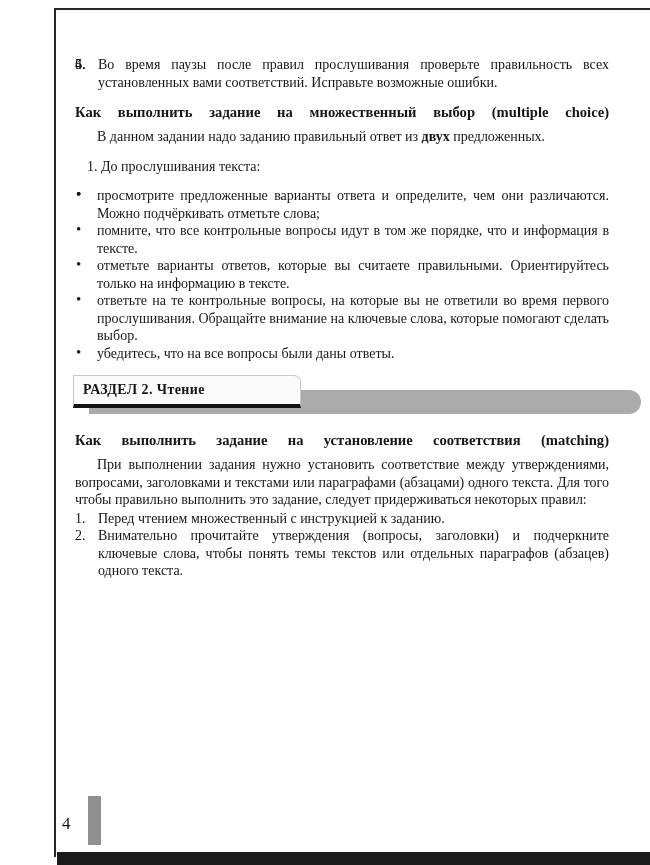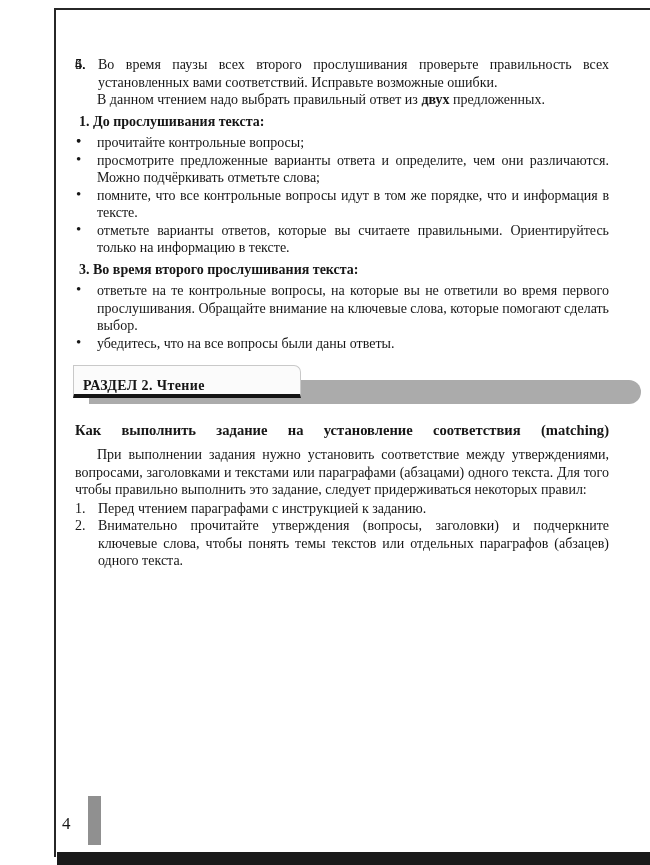--- a/index.html
+++ b/index.html
@@ -30,95 +30,95 @@
 
   .heading {
     font-size: 14.6px; font-weight: bold; line-height: 18px;
     margin: 12px 0 7px;
     text-align: justify; text-align-last: justify;
   }
 
   .intro { margin: 0 0 1px; text-indent: 22px; }
   .b { font-weight: bold; }
 
-  .step-label { margin: 4px; font-weight: bold; }
+  .step-label { margin: 12px; }
   .bullet-item { position: relative; padding-left: 22px; }
   .bullet-item > .bullet { position: absolute; left: 1px; top: -1px; font-size: 15px; }
 
   
   .banner { position: relative; height: 44px; margin: 13px 0 9px; }
   .banner-shadow {
     position: absolute; left: 14px; top: 15px; right: -32px; height: 24px;
     background: #ababab; border-radius: 0 12px 12px 0;
   }
   .banner-tab {
     position: absolute; left: -2px; top: 0; width: 228px; height: 33px;
     background: #fbfbfb;
     border: 1px solid #c9c9c9;
     border-bottom: 4px solid #141414;
     border-radius: 0 7px 0 0;
-    display: flex; align-items: flex-end;
+    display: flex; align-items: center;
   }
   .banner-label { font-weight: bold; font-size: 14px; padding-left: 9px; letter-spacing: 0.4px; }
 
   
   .pagenum { position: absolute; left: 62px; bottom: 31px; font-size: 17px; }
   .gray-slab { position: absolute; left: 88px; bottom: 20px; width: 13px; height: 49px; background: #909090; }
 </style>
 </head>
 <body>
 
 <div class="frame-top"></div>
 <div class="frame-left"></div>
 
 <div class="content">
 
   <ol class="plain">
     <li class="num-item"><span class="num">4.</span></li>
     <li class="num-item"><span class="num">5.</span></li>
-    <li class="num-item"><span class="num">6.</span><span>Во время паузы всех второго прослушивания проверьте правильность всех установленных вами соответствий. Исправьте возможные ошибки.</span></li>
+    <li class="num-item"><span class="num">6.</span><span>Во время паузы после правил прослушивания проверьте правильность всех установленных вами соответствий. Исправьте возможные ошибки.</span></li>
   </ol>
 
+  <h2 class="heading">Как выполнить задание на множественный выбор (multiple choice)</h2>
 
-  <p class="intro"><span>В данном чтением надо выбрать правильный ответ из </span><span class="b">двух</span><span> предложенных.</span></p>
+  <p class="intro"><span>В данном задании надо заданию правильный ответ из </span><span class="b">двух</span><span> предложенных.</span></p>
 
   <div class="step">
     <div class="step-label"><span>1.</span> <span>До прослушивания текста:</span></div>
     <div class="bullet-item"><span class="bullet">•</span></div>
-    <div class="bullet-item"><span class="bullet">•</span><span>прочитайте контрольные вопросы;</span></div>
+    <div class="bullet-item"><span class="bullet">•</span></div>
     <div class="bullet-item"><span class="bullet">•</span><span>просмотрите предложенные варианты ответа и определите, чем они различаются. Можно подчёркивать отметьте слова;</span></div>
     <div class="bullet-item"><span class="bullet">•</span><span>помните, что все контрольные вопросы идут в том же порядке, что и информация в тексте.</span></div>
   </div>
 
   <div class="step">
     <div class="bullet-item"><span class="bullet">•</span><span>отметьте варианты ответов, которые вы считаете правильными. Ориентируйтесь только на информацию в тексте.</span></div>
   </div>
 
   <div class="step">
-    <div class="step-label"><span>3.</span> <span>Во время второго прослушивания текста:</span></div>
     <div class="bullet-item"><span class="bullet">•</span><span>ответьте на те контрольные вопросы, на которые вы не ответили во время первого прослушивания. Обращайте внимание на ключевые слова, которые помогают сделать выбор.</span></div>
   </div>
 
   <div class="step">
     <div class="bullet-item"><span class="bullet">•</span><span>убедитесь, что на все вопросы были даны ответы.</span></div>
   </div>
 
   <div class="banner">
     <div class="banner-shadow"></div>
     <div class="banner-tab">
       <span class="banner-label">РАЗДЕЛ 2. Чтение</span>
     </div>
   </div>
 
   <h2 class="heading">Как выполнить задание на установление соответствия (matching)</h2>
 
   <p class="intro">При выполнении задания нужно установить соответствие между утверждениями, вопросами, заголовками и текстами или параграфами (абзацами) одного текста. Для того чтобы правильно выполнить это задание, следует придерживаться некоторых правил:</p>
 
   <ol class="plain">
-    <li class="num-item"><span class="num">1.</span><span>Перед чтением параграфами с инструкцией к заданию.</span></li>
+    <li class="num-item"><span class="num">1.</span><span>Перед чтением множественный с инструкцией к заданию.</span></li>
     <li class="num-item"><span class="num">2.</span><span>Внимательно прочитайте утверждения (вопросы, заголовки) и подчеркните ключевые слова, чтобы понять темы текстов или отдельных параграфов (абзацев) одного текста.</span></li>
   </ol>
 
 </div>
 
 <div class="pagenum">4</div>
 <div class="gray-slab"></div>
 <div class="bottom-bar"></div>
 
 </body></html>

